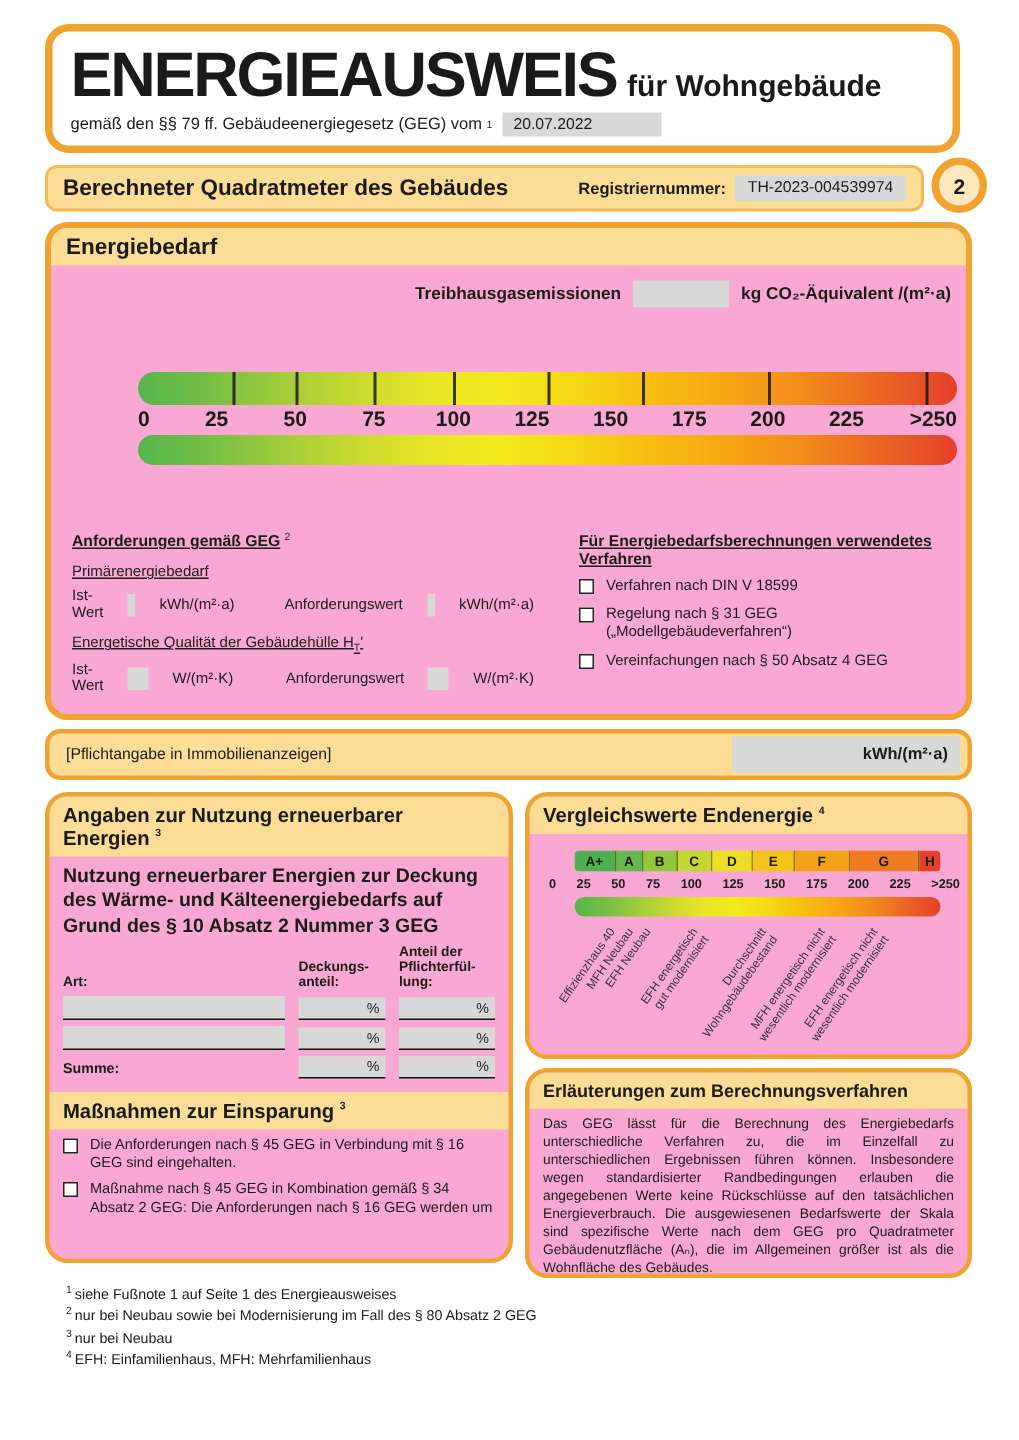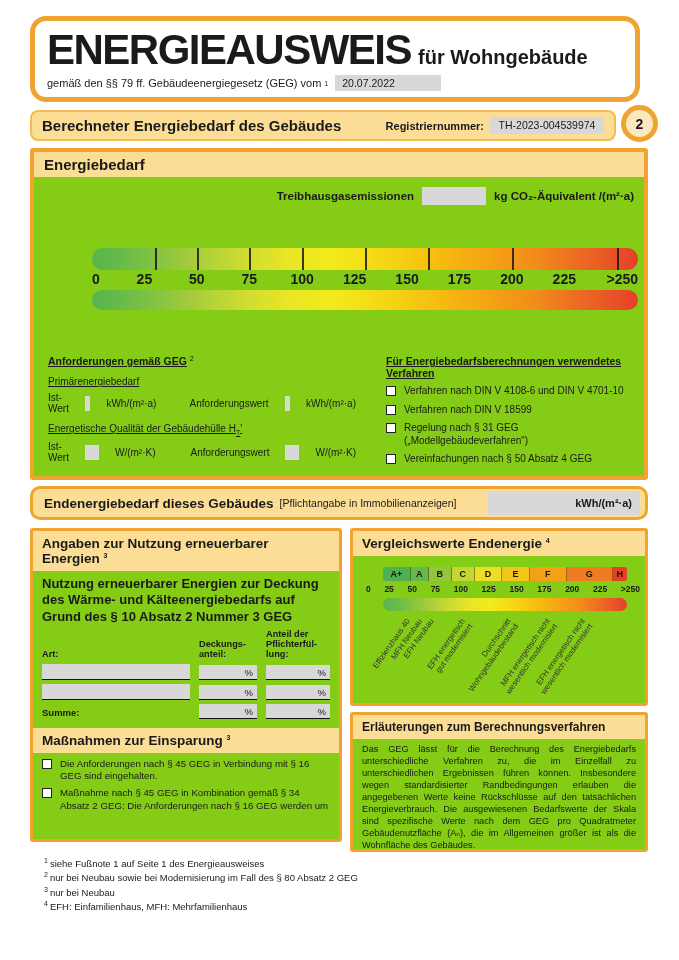--- a/index.html
+++ b/index.html
@@ -33,21 +33,21 @@
   .section-bar-title { font-size:15px; font-weight:bold; flex:1; }
   .reg-label { font-size:11px; font-weight:bold; margin-right:6px; }
   .reg-field { width:114px; height:17px; font-size:10.5px; line-height:17px; text-align:center; }
   .page-circle {
     position:absolute; left:621px; top:105px; width:27px; height:27px; border-radius:50%;
     border:5px solid #F0A330; background:#FBE8BC; box-sizing:content-box;
     display:flex; align-items:center; justify-content:center; font-size:14px; font-weight:bold;
   }
 
   
-  .box { position:absolute; background:#84cc16; border:4px solid #F0A330; border-radius:3px; box-sizing:border-box; overflow:hidden; }
+  .box { position:absolute; background:#f9a8d4; border:4px solid #F0A330; border-radius:15px; box-sizing:border-box; overflow:hidden; }
   .strip { background:#FCDD96; font-weight:bold; font-size:15px; padding:4px 10px; }
 
   .energiebedarf-box { left:30px; top:148px; width:618px; height:332px; }
   .emissions-row { display:flex; justify-content:flex-end; align-items:center; gap:8px; padding:10px 10px 0 5px; font-size:11.5px; font-weight:bold; }
   .emissions-field { width:64px; height:18px; }
 
   .grad { background:linear-gradient(90deg,#55b54d 0%,#73be45 8%,#a3cc3a 18%,#cfdc2f 28%,#e9e626 36%,#f3ea1d 44%,#f5d614 54%,#f7bd10 63%,#f6a513 72%,#f28c1b 81%,#ec6823 90%,#e5402a 100%); }
   .scale-wrap { position:absolute; left:58px; top:96px; width:546px; }
   .scale-top { height:22px; border-radius:11px; position:relative; }
   .tick { position:absolute; top:0; width:2px; height:100%; background:rgba(25,25,25,0.85); }
@@ -128,21 +128,21 @@
     <span class="title-suffix">für Wohngebäude</span>
   </div>
   <div class="subtitle-row">
     <span>gemäß den §§ 79 ff. Gebäudeenergiegesetz (GEG) vom</span>
     <sup>1</sup>
     <span class="field date-field">20.07.2022</span>
   </div>
 </div>
 
 <div class="section-bar">
-  <span class="section-bar-title">Berechneter Energiebedarf des Gebäudes</span>
+  <span class="section-bar-title">Berechneter Quadratmeter des Gebäudes</span>
   <span class="reg-label">Registriernummer:</span>
   <span class="field reg-field">TH-2023-004539974</span>
 </div>
 <div class="page-circle">
   <span>2</span>
 </div>
 
 <div class="box energiebedarf-box">
   <div class="strip">Energiebedarf</div>
 
@@ -210,39 +210,34 @@
       <span class="u">Sommerlicher Wärmeschutz (bei Neubau)</span>
       <span class="cb"></span>
       <span>eingehalten</span>
     </div>
   </div>
 
   <div class="verfahren">
     <div class="h-u">Für Energiebedarfsberechnungen verwendetes Verfahren</div>
     <div class="check-row">
       <span class="cb"></span>
-      <span>Verfahren nach DIN V 4108-6 und DIN V 4701-10</span>
-    </div>
-    <div class="check-row">
-      <span class="cb"></span>
       <span>Verfahren nach DIN V 18599</span>
     </div>
     <div class="check-row">
       <span class="cb"></span>
       <span>Regelung nach § 31 GEG („Modellgebäudeverfahren“)</span>
     </div>
     <div class="check-row">
       <span class="cb"></span>
       <span>Vereinfachungen nach § 50 Absatz 4 GEG</span>
     </div>
   </div>
 </div>
 
 <div class="end-bar">
-  <span class="end-title">Endenergiebedarf dieses Gebäudes</span>
   <span class="end-bracket">[Pflichtangabe in Immobilienanzeigen]</span>
   <span class="field end-field">
     <span>kWh/(m²·a)</span>
   </span>
 </div>
 
 <div class="box left-box">
   <div class="strip">
     <span>Angaben zur Nutzung erneuerbarer Energien</span>
     <sup>3</sup>

